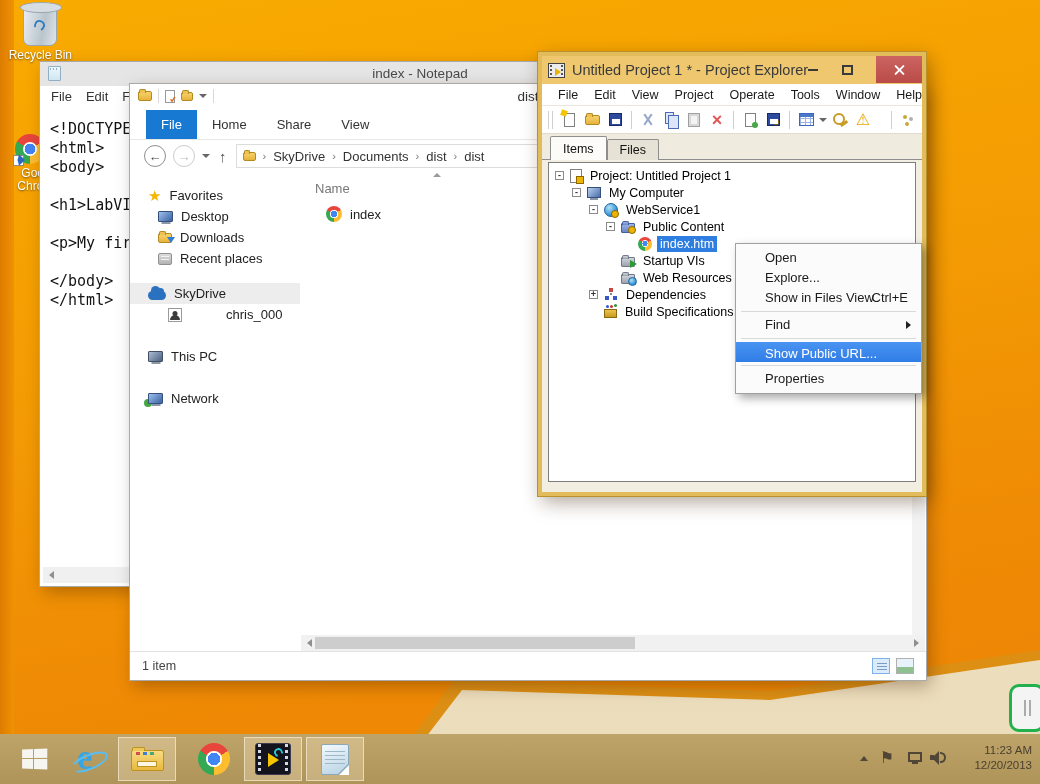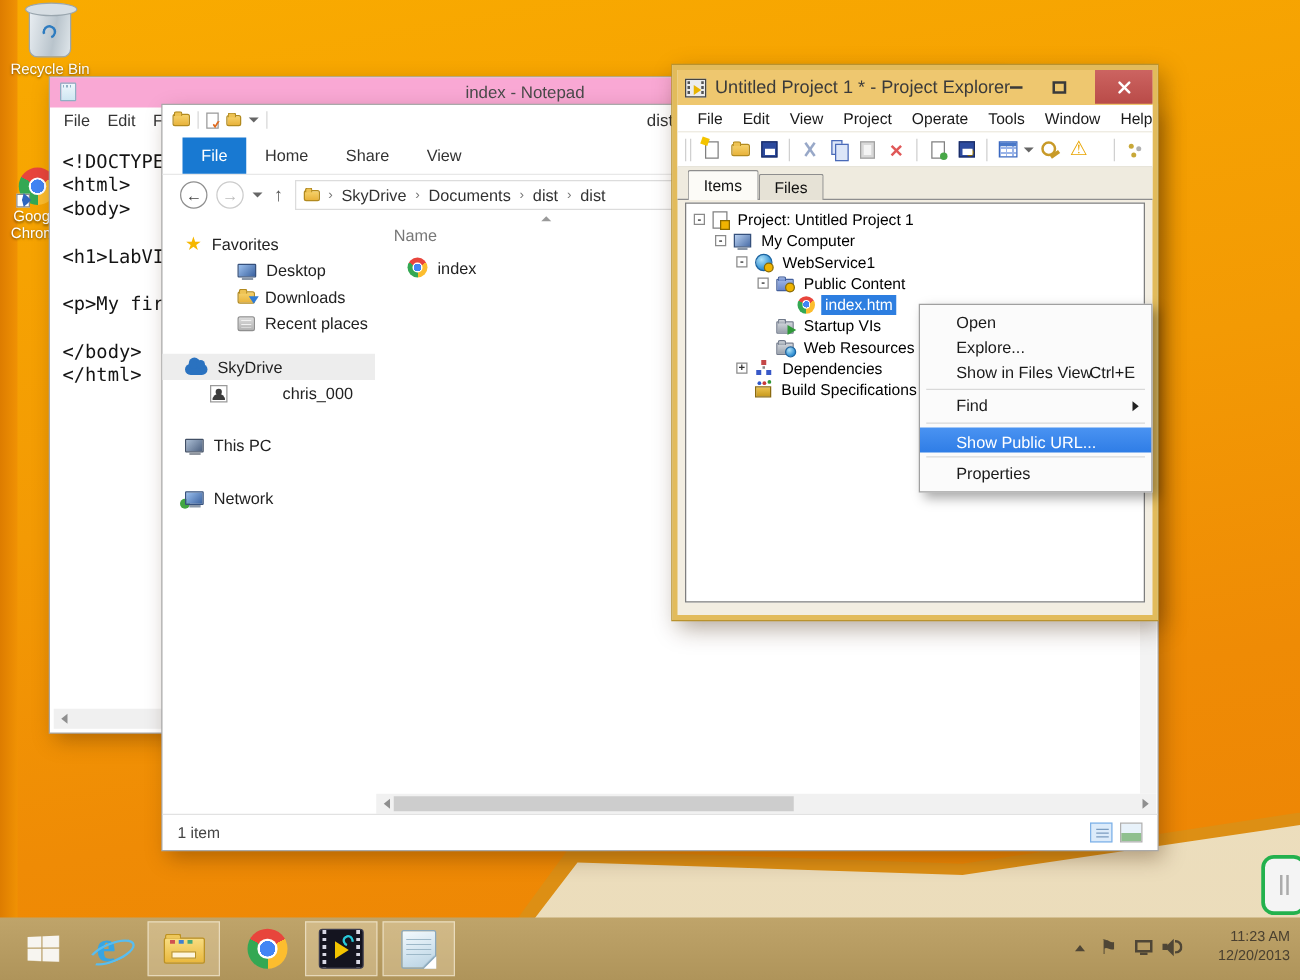--- a/index.html
+++ b/index.html
@@ -10,39 +10,39 @@
   
   .bg-left{position:absolute;left:0;top:0;width:14px;height:100%;
     background:linear-gradient(90deg,#dd7c00,#f09204);}
   .bg-edge{position:absolute;inset:0;background:#dd8f14;
     clip-path:polygon(378px 784px,454px 680px,770px 691px,1040px 650px,1040px 784px);}
   .bg-cream{position:absolute;inset:0;
     background:linear-gradient(180deg,#f1e6cc,#ebdcba);
     clip-path:polygon(390px 784px,462px 690px,770px 700px,1040px 660px,1040px 784px);}
   
   .dicon{position:absolute;width:64px;text-align:center;z-index:10;}
-  .dlabel{margin-top:3px;font-size:12px;color:#fff;text-shadow:0 1px 2px rgba(0,0,0,.55);line-height:13px;}
+  .dlabel{margin-top:3px;font-size:12px;color:#fff;text-shadow:0 1px 2px rgba(0,0,0,.55);line-height:13px;text-align:right;}
   .ic-bin{width:34px;height:40px;margin:0 auto;border:1px solid #9aa6ae;border-radius:4px 4px 7px 7px;
     background:linear-gradient(100deg,#e9eef2,#b9c4cc 60%,#dfe6ea);position:relative;}
   .ic-bin::before{content:"";position:absolute;left:-4px;top:-5px;width:40px;height:9px;border:1px solid #9aa6ae;
     border-radius:50%;background:#d7dee3;}
   .bin-mark{position:absolute;left:10px;top:13px;width:11px;height:11px;border:2px solid #2e7cc0;
     border-radius:50%;border-bottom-color:transparent;transform:rotate(25deg);}
   .chrome{border-radius:50%;background:conic-gradient(from -60deg,#e8453c 0 120deg,#fcbd2e 0 240deg,#34a853 0 360deg);position:relative;}
   .chrome::after{content:"";position:absolute;inset:26%;border-radius:50%;
     background:radial-gradient(circle,#4285f4 0 54%,#ffffff 56%);}
   .sc-arrow{position:absolute;left:-2px;bottom:-2px;width:11px;height:11px;background:#fff;border:1px solid #8a8a8a;
     display:flex;align-items:center;justify-content:center;}
   .sc-arrow::after{content:"";border-left:3px solid transparent;border-bottom:3px solid transparent;
     border-top:5px solid #2f66c0;border-right:5px solid #2f66c0;transform:rotate(45deg);margin-top:-2px;}
   
   .win{position:absolute;background:#fff;box-shadow:0 0 0 1px #a9a9a9,4px 6px 16px rgba(60,30,0,.35);}
   
   .np{left:40px;top:62px;width:760px;height:524px;z-index:20;}
-  .np-titlebar{height:24px;position:relative;background:#f9a8d4;text-decoration:underline;}
+  .np-titlebar{height:24px;position:relative;background:#e5e5e5;text-decoration:underline;}
   .ic-notepad{position:absolute;left:8px;top:4px;width:13px;height:15px;border:1px solid #8fb0c4;border-radius:1px;
     background:linear-gradient(#eef7fc,#cfe6f2);}
   .ic-notepad::before{content:"";position:absolute;left:1px;top:1px;right:1px;height:2px;
     background:repeating-linear-gradient(90deg,#8fb0c4 0 1px,transparent 1px 3px);}
   .np-title{position:absolute;left:0;right:0;top:4px;text-align:center;font-size:13.5px;color:#4a4a4a;}
   .np-menu{display:flex;font-size:13px;color:#333;padding:3px 0 2px 4px;}
   .np-menu span{padding:0 7px;}
   .np-body{position:absolute;left:3px;right:3px;top:54px;bottom:22px;overflow:hidden;
     font-family:"DejaVu Sans Mono",monospace;font-size:15px;color:#141414;padding:4px 0 0 7px;}
   .code-line{height:19px;white-space:pre;}
@@ -70,21 +70,21 @@
   .nav-circle{width:22px;height:22px;border-radius:50%;border:1px solid #8f8f8f;display:flex;align-items:center;
     justify-content:center;font-size:13px;color:#444;flex:none;}
   .nav-circle.fwd{color:#bdbdbd;border-color:#cccccc;}
   .up-arrow{font-size:15px;color:#555;margin:0 2px;}
   .addr-box{width:332px;height:24px;border:1px solid #dcdcdc;display:flex;align-items:center;padding-left:6px;gap:5px;
     font-size:13px;color:#333;}
   .crumb-sep{color:#777;font-size:11px;padding:0 2px;}
   .ex-body{position:absolute;top:89px;left:0;right:0;bottom:45px;display:flex;}
   .ex-nav{width:170px;padding-top:12px;font-size:13px;color:#222;}
   .nav-row{height:21px;display:flex;align-items:center;gap:8px;padding-left:18px;}
-  .nav-row.child{padding-left:60px;}
+  .nav-row.child{padding-left:28px;}
   .nav-row.selband{background:#ededed;}
   .star{color:#f6b700;font-size:15px;line-height:15px;}
   .mon{width:15px;height:11px;border:1px solid #35507c;background:linear-gradient(135deg,#9cc0ee,#3a62a0);
     border-radius:1px;position:relative;flex:none;}
   .mon::after{content:"";position:absolute;left:50%;bottom:-3px;transform:translateX(-50%);width:9px;height:2px;background:#8a97a8;}
   .ic-dl{position:relative;flex:none;}
   .dl-arrow{position:absolute;right:-3px;bottom:-4px;width:0;height:0;border:4px solid transparent;border-top:6px solid #2f7cd6;}
   .ic-recent{width:14px;height:12px;background:linear-gradient(#dcdcdc,#b3b3b3);border:1px solid #8f8f8f;border-radius:2px;
     flex:none;position:relative;}
   .ic-recent::after{content:"";position:absolute;inset:2px;background:repeating-linear-gradient(#f2f2f2 0 1px,transparent 1px 3px);}

